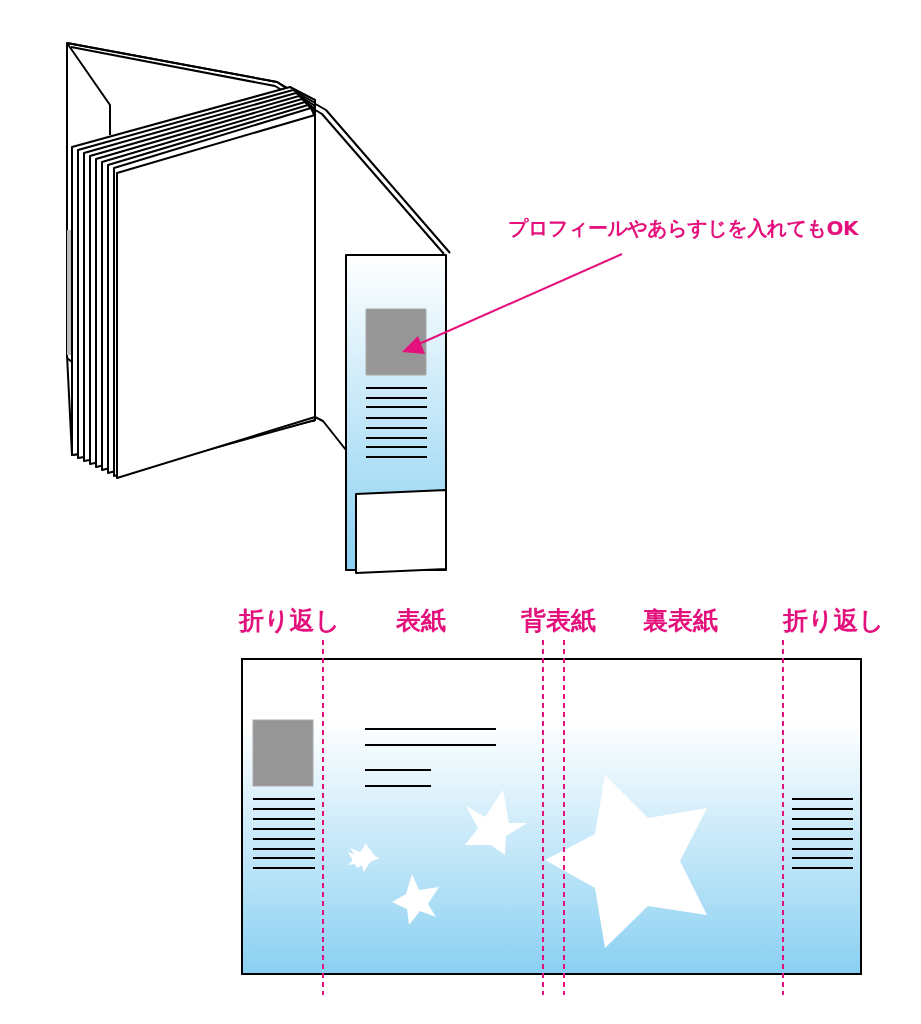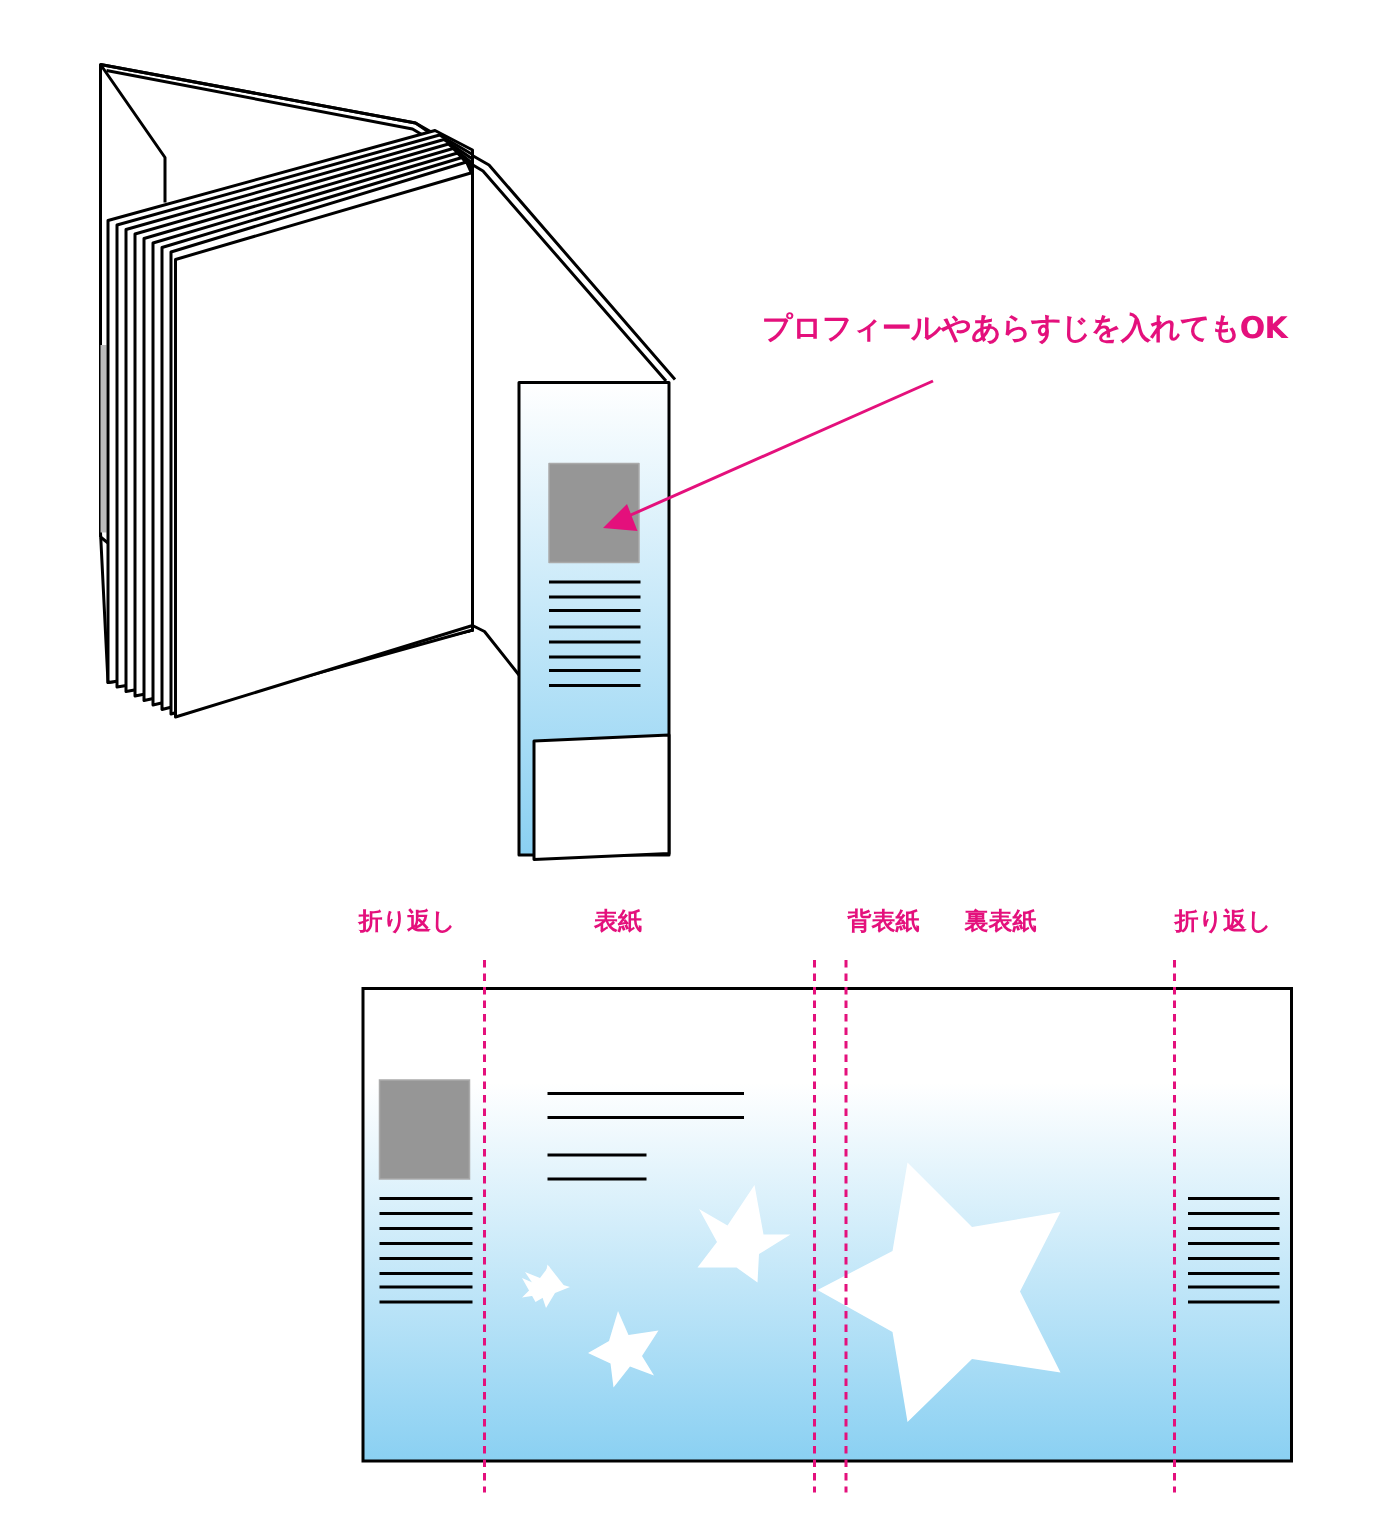--- a/index.html
+++ b/index.html
@@ -1,22 +1,22 @@
 <!DOCTYPE html>
 <html><head>
 <meta charset="utf-8">
 <style>
   html, body { margin:0; padding:0; background:#ffffff; }
   body { width:921px; height:1024px; position:relative; overflow:hidden;
          font-family:"DejaVu Sans", sans-serif; }
   svg.canvas { position:absolute; left:0; top:0; }
   .label { position:absolute; color:#e4107c; font-weight:bold;
            font-family:"DejaVu Sans", sans-serif; white-space:nowrap; }
-  .annotation { left:508px; top:205px; font-size:20px; letter-spacing:-0.5px; }
-  .sec { top:604px; font-size:16px; }
+  .annotation { left:508px; top:215px; font-size:20px; letter-spacing:-0.5px; }
+  .sec { top:604px; font-size:25px; }
 </style>
 </head>
 <body>
 
 <svg class="canvas" width="921" height="1024" viewBox="0 0 921 1024">
   <defs>
     <linearGradient id="flapGrad" x1="0" y1="0" x2="0" y2="1">
       <stop offset="0" stop-color="#ffffff"></stop>
       <stop offset="1" stop-color="#8ad0f2"></stop>
     </linearGradient>
@@ -120,15 +120,15 @@
       <line x1="564" y1="640" x2="564" y2="995"></line>
       <line x1="783" y1="640" x2="783" y2="995"></line>
     </g>
   </g>
 </svg>
 
 <div class="label annotation">プロフィールやあらすじを入れてもOK</div>
 
 <div class="label sec" style="left:239px;">折り返し</div>
 <div class="label sec" style="left:396px;">表紙</div>
-<div class="label sec" style="left:521px;margin-left:44px;">背表紙</div>
+<div class="label sec" style="left:521px;">背表紙</div>
 <div class="label sec" style="left:643px;">裏表紙</div>
 <div class="label sec" style="left:783px;">折り返し</div>
 
 </body></html>

